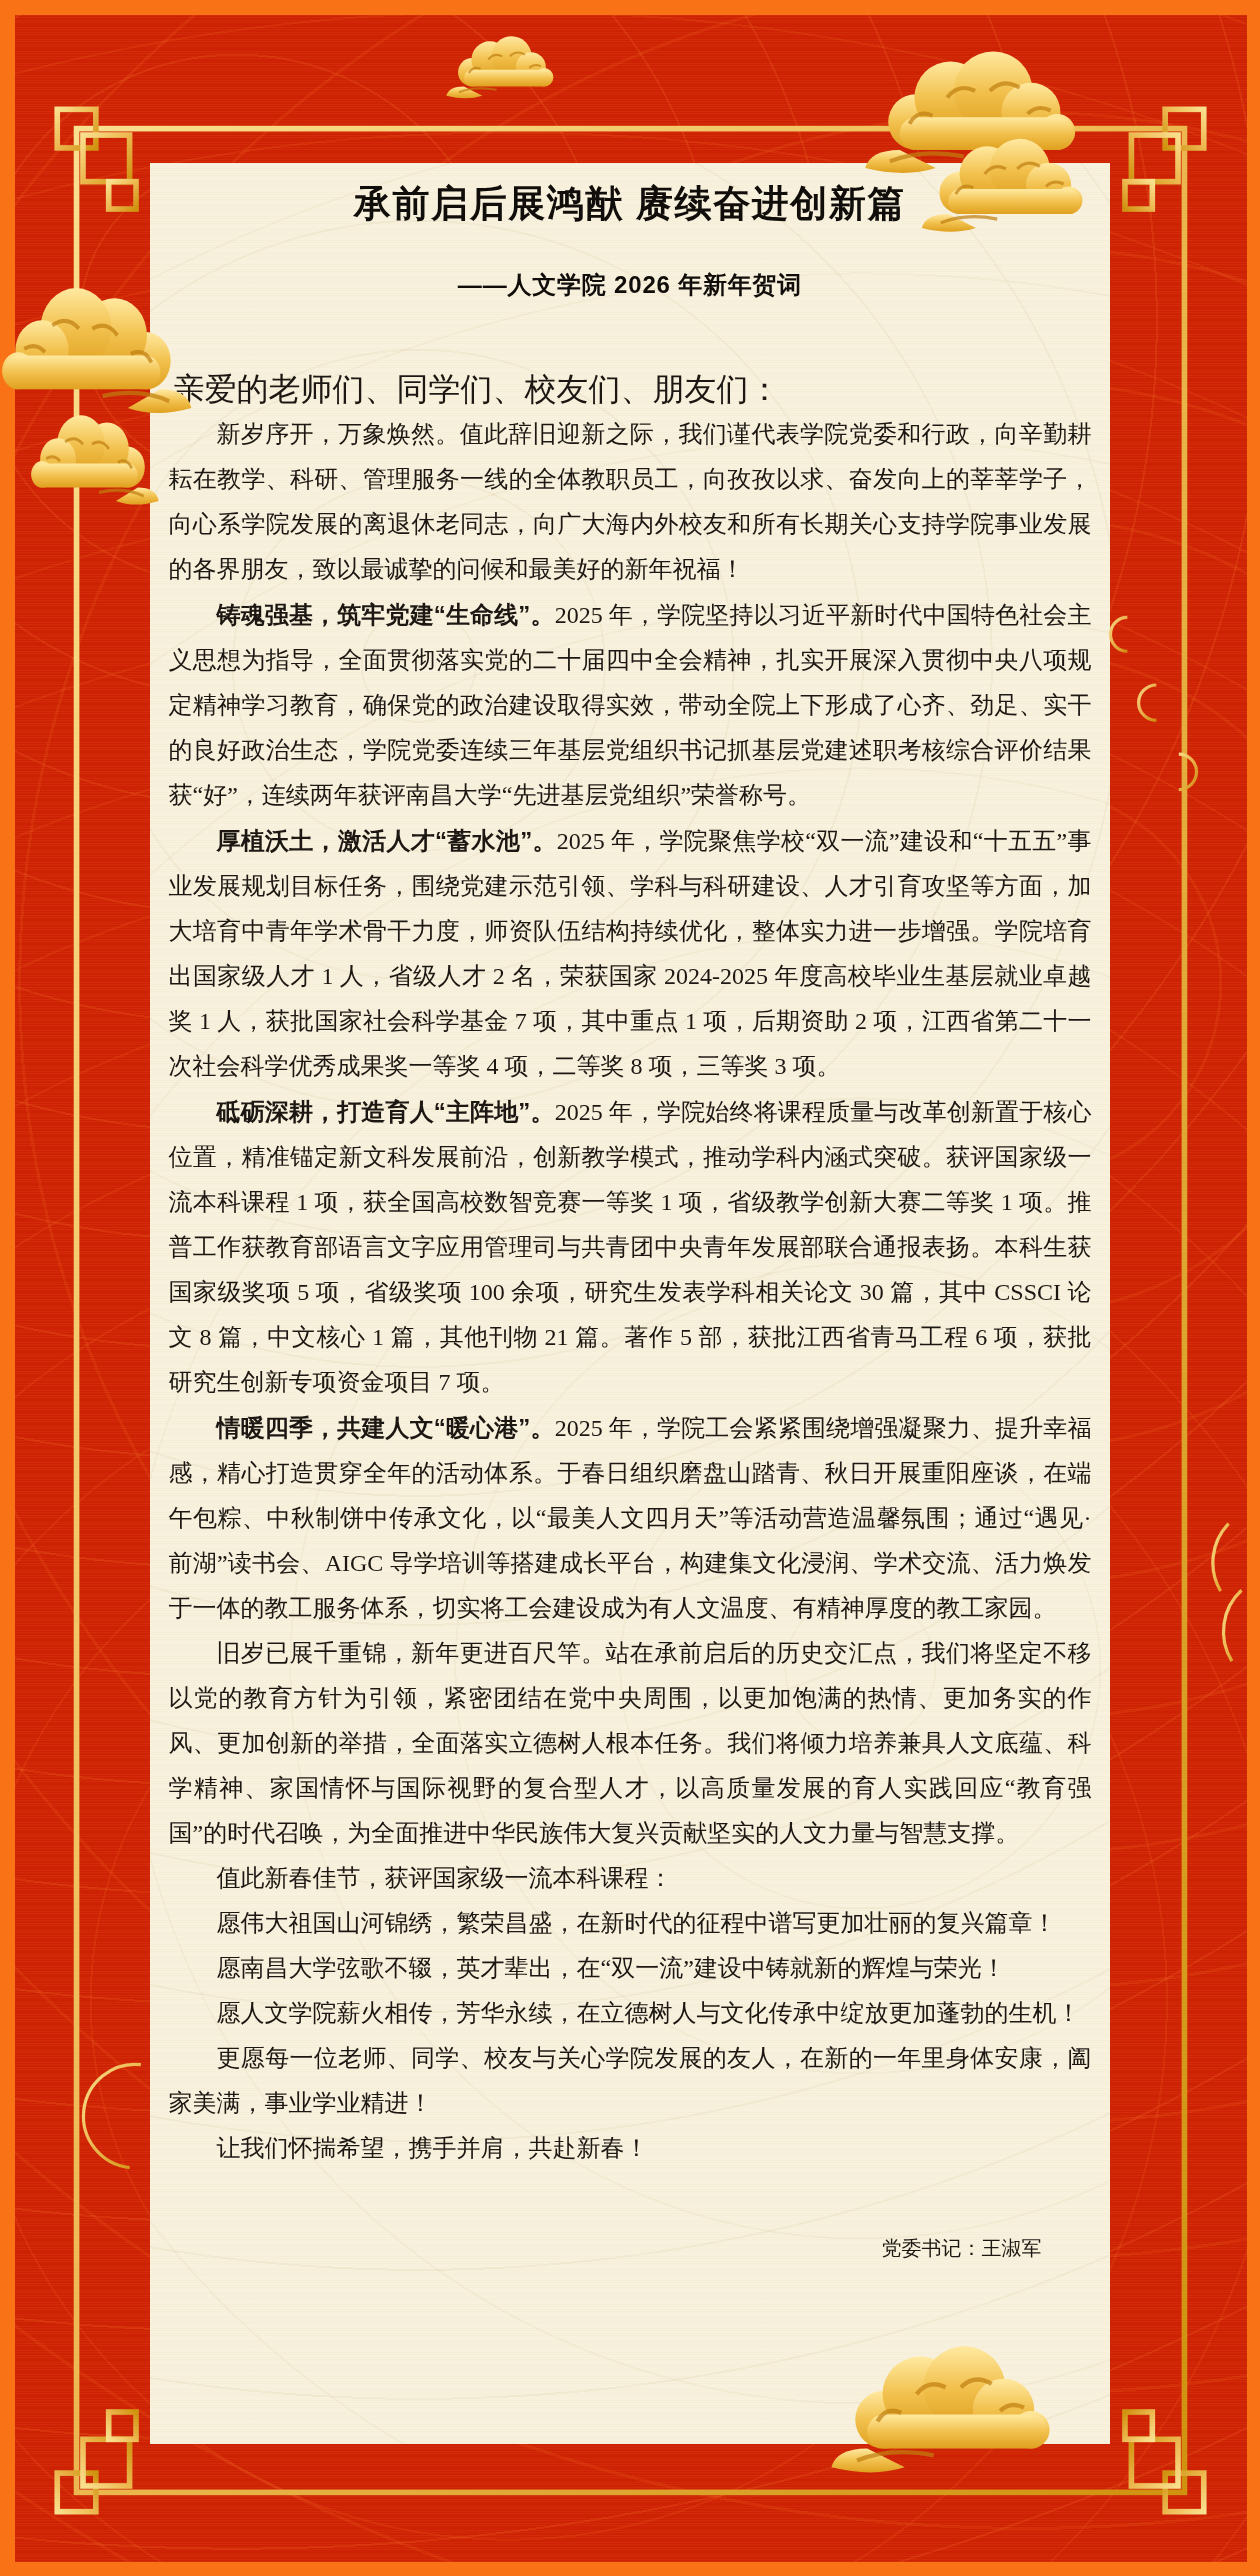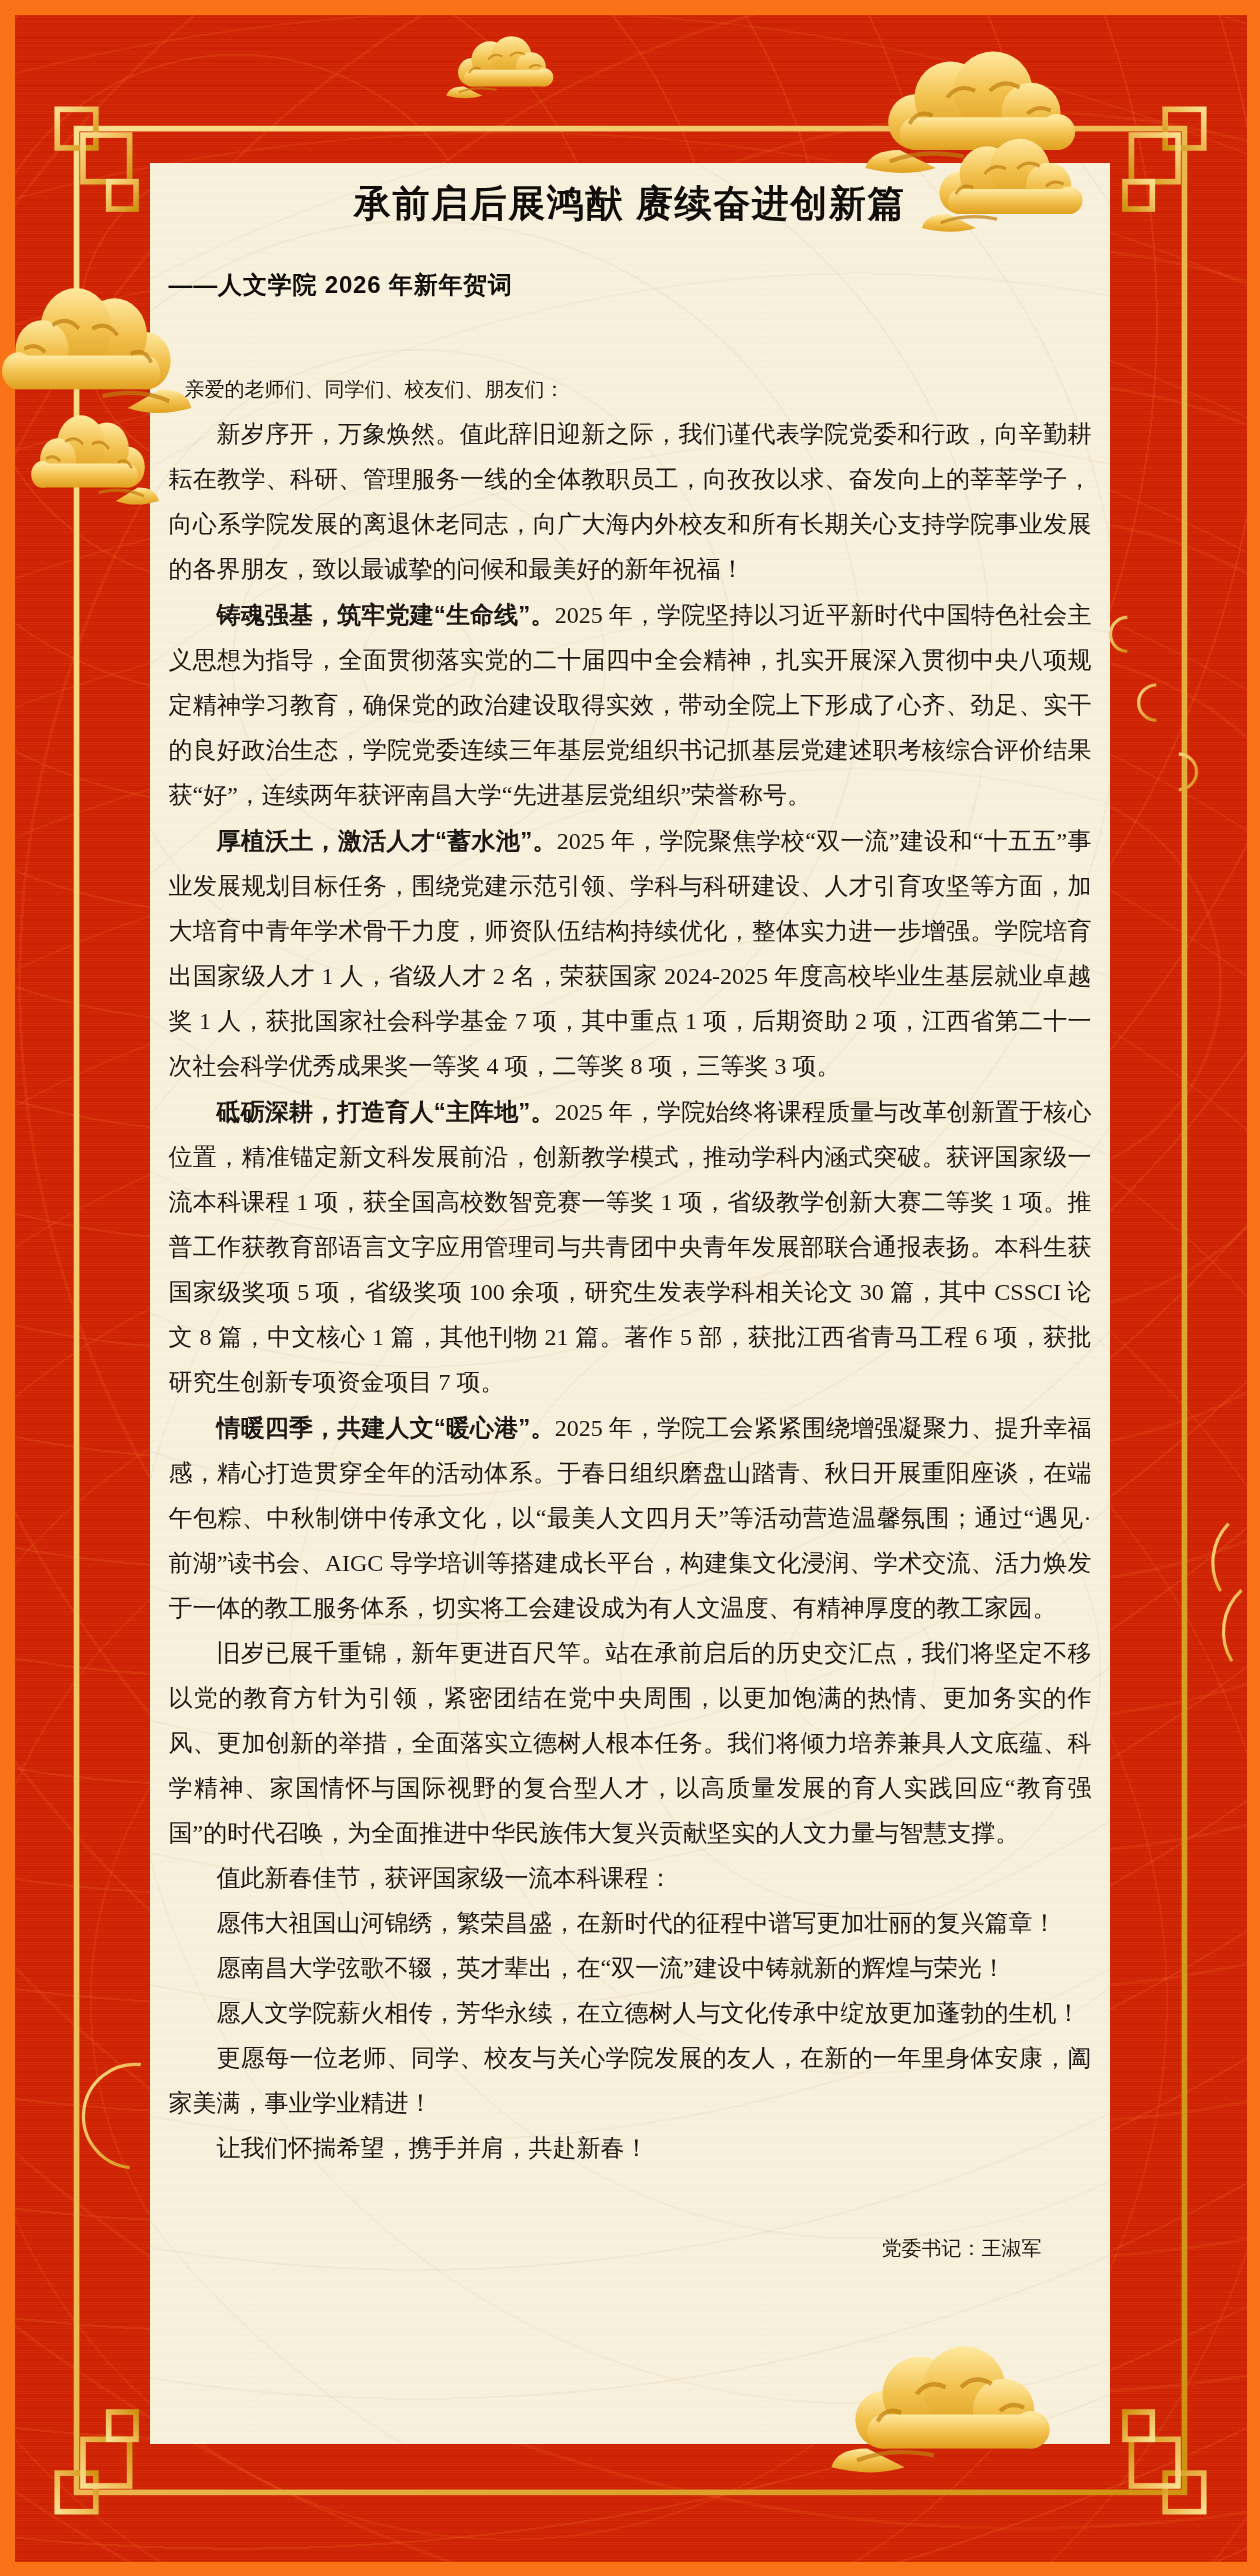--- a/index.html
+++ b/index.html
@@ -18,23 +18,23 @@
   .paper{position:absolute;left:150px;top:163px;width:960px;height:2281px;
     background-color:#f8f1dd;
     background-image:
       repeating-linear-gradient(0deg, rgba(196,176,136,.05) 0 0.8px, rgba(0,0,0,0) 0.8px 2.4px),
       repeating-radial-gradient(circle at 28% 22%, rgba(0,0,0,0) 0 56px, rgba(205,185,140,.13) 56px 58px, rgba(0,0,0,0) 58px 129px),
       repeating-radial-gradient(circle at 74% 66%, rgba(0,0,0,0) 0 74px, rgba(205,185,140,.11) 74px 76px, rgba(0,0,0,0) 76px 165px);
   }
   .paper-text{position:absolute;left:0;top:0;right:0;bottom:0;padding:0 18.5px;color:#1c1712;}
   .title{margin:17.7px 0 0;text-align:center;letter-spacing:1.6px;color:#100d0a;
     font-family:"Liberation Sans","DejaVu Sans",sans-serif;font-weight:900;font-size:37px;line-height:45px;}
-  .subtitle{margin:45px 0 0;text-align:left;letter-spacing:0.8px;color:#100d0a;
+  .subtitle{margin:45px 0 0;text-align:center;letter-spacing:0.8px;color:#100d0a;
     font-family:"Liberation Sans","DejaVu Sans",sans-serif;font-weight:700;font-size:24px;line-height:27px;}
-  .salutation{margin:69px 16px 0;font-size:20px;line-height:45px;}
+  .salutation{margin:69px 4px 0;font-size:32px;line-height:45px;}
   .body p{margin:0;text-indent:2em;text-align:justify;font-size:24px;line-height:45px;}
   .body p strong{font-family:"Liberation Sans","DejaVu Sans",sans-serif;font-weight:700;margin-top:48px;}
   .signature{margin-top:48px;font-size:20px;line-height:58px;}
   .sig-line-1{text-align:right;padding-right:50px;}
   .sig-line-2{text-align:right;padding-right:77px;}
   .deco{position:absolute;left:0;top:0;pointer-events:none;}
 </style>
 </head>
 <body>
 

